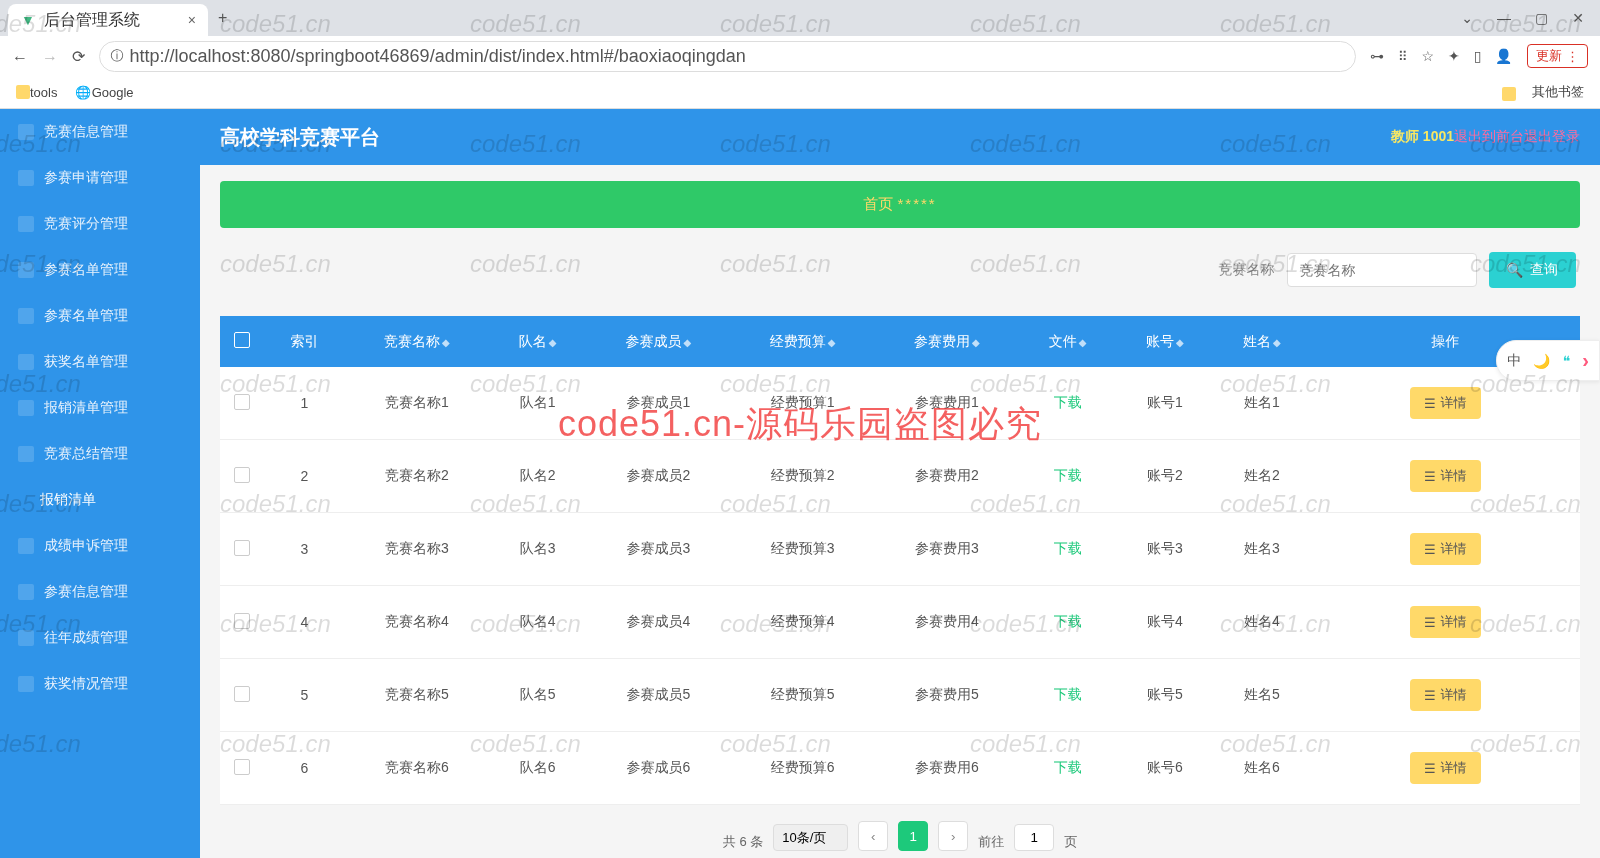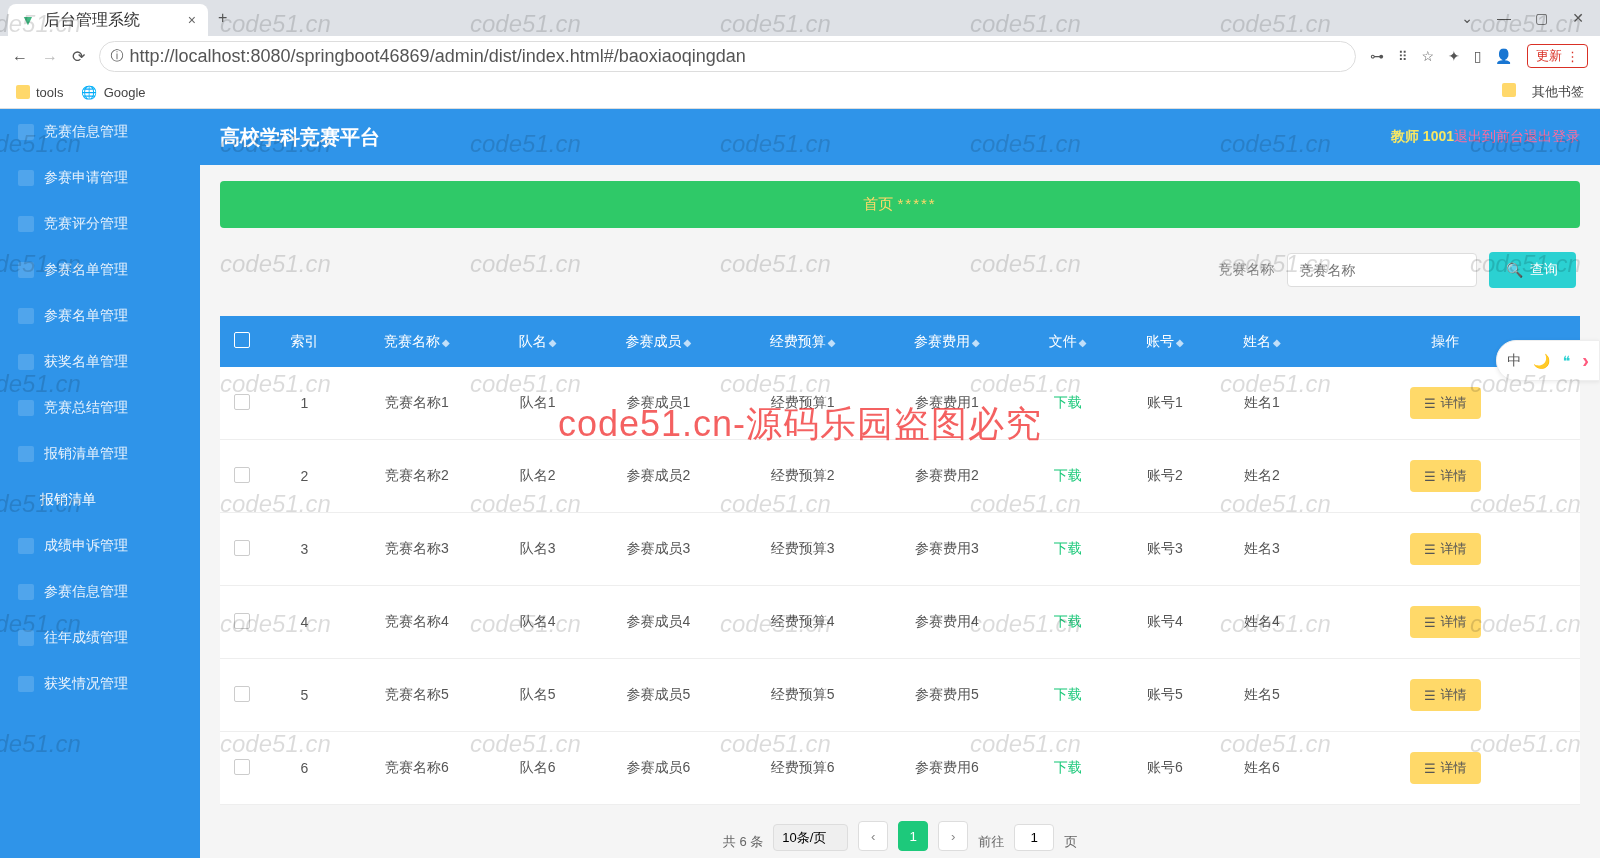--- a/index.html
+++ b/index.html
@@ -16,22 +16,22 @@
     .window-controls { margin-left: auto; display: flex; gap: 24px; padding: 0 16px; color: #555; }
     .window-controls span { cursor: pointer; font-size: 14px; }
     
     .nav-bar { display: flex; align-items: center; height: 40px; padding: 0 12px; gap: 14px; }
     .nav-icon { color: #555; cursor: pointer; font-size: 16px; }
     .addr-box { display:flex; align-items:center; gap:6px; flex:1; border:1px solid #ddd; border-radius: 20px; padding: 4px 10px; font-size: 13px; color: #555;}
     .addr-bar { flex: 1; outline: none; border:none; font-size: 18px; color: #555; background: transparent; }
     .ext-icons { display: flex; gap: 14px; color: #555; align-items: center; }
     .update-btn { color: #d93025; border: 1px solid #d93025; border-radius: 4px; padding: 2px 8px; font-size: 13px; cursor: pointer; display:flex; align-items:center; gap:4px;}
     .bookmarks-bar { display: flex; align-items: center; height: 32px; padding: 0 16px; gap: 18px; font-size: 13px; color: #444; }
-    .bookmark-item { display: flex; align-items: center; gap: 6px; cursor: pointer; }
-    .other-bm { margin-left: auto; display:flex; align-items:flex-start; gap:16px; }
+    .bookmark-item { display: flex; align-items: center; cursor: pointer; }
+    .other-bm { margin-left: auto; display:flex; align-items:flex-end; gap:16px; }
     .folder-icon { width:14px; height:14px; background:#ffd86b; border-radius:2px; display:inline-block;}
     
     
     .app { display: flex; height: calc(858px - 108px); }
     
     .sidebar { width: 200px; background: #2f94e9; color: #fff; overflow-y: auto; }
     .sidebar-item { display: flex; align-items: center; padding: 14px 18px; gap: 10px; cursor: pointer; font-size: 14px; color: #e8f2fc; }
     .sidebar-item.child { padding-left: 40px; color: #fff; }
     .sidebar-icon { width: 16px; height: 16px; opacity: 0.4; display:inline-block; background: rgba(255,255,255,0.4); border-radius:2px;}
     
@@ -153,25 +153,25 @@
       <div class="sidebar-item">
         <span class="sidebar-icon"></span>
         <span>参赛名单管理</span>
       </div>
       <div class="sidebar-item">
         <span class="sidebar-icon"></span>
         <span>获奖名单管理</span>
       </div>
       <div class="sidebar-item">
         <span class="sidebar-icon"></span>
+        <span>报销清单管理</span>
+      </div>
+      <div class="sidebar-item">
+        <span class="sidebar-icon"></span>
         <span>竞赛总结管理</span>
-      </div>
-      <div class="sidebar-item">
-        <span class="sidebar-icon"></span>
-        <span>报销清单管理</span>
       </div>
       <div class="sidebar-item child">
         <span>报销清单</span>
       </div>
       <div class="sidebar-item">
         <span class="sidebar-icon"></span>
         <span>成绩申诉管理</span>
       </div>
       <div class="sidebar-item">
         <span class="sidebar-icon"></span>

